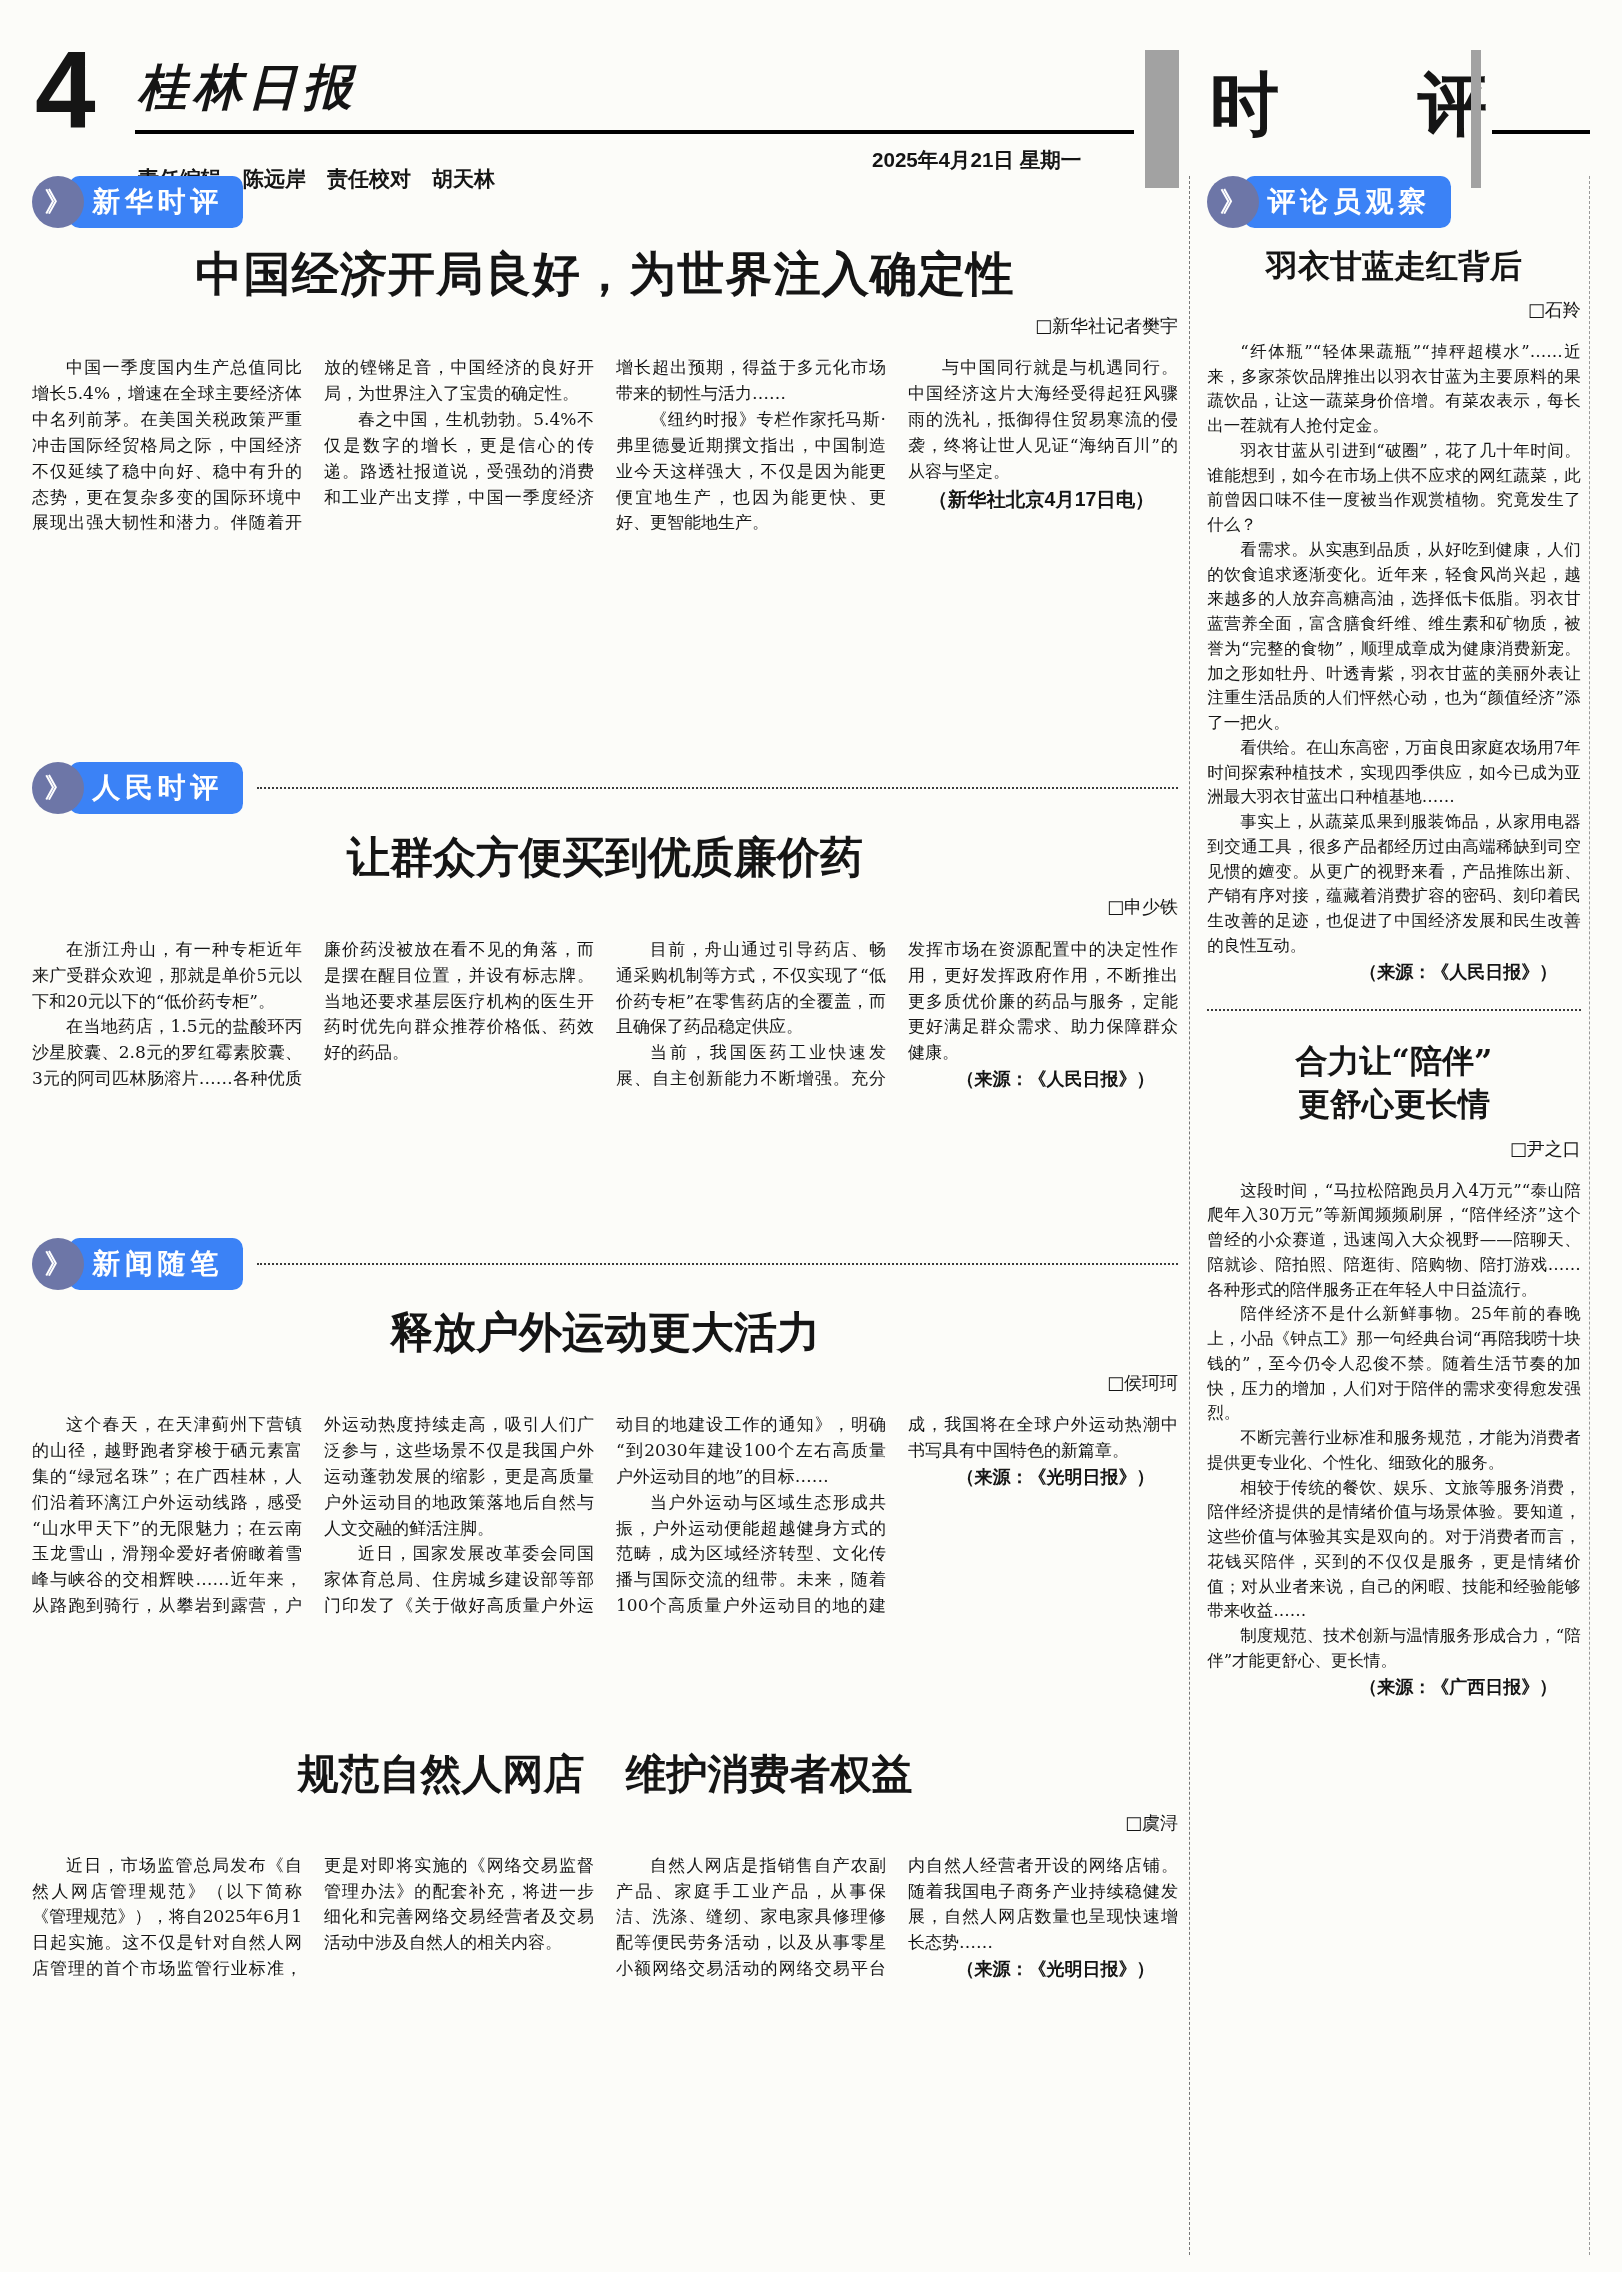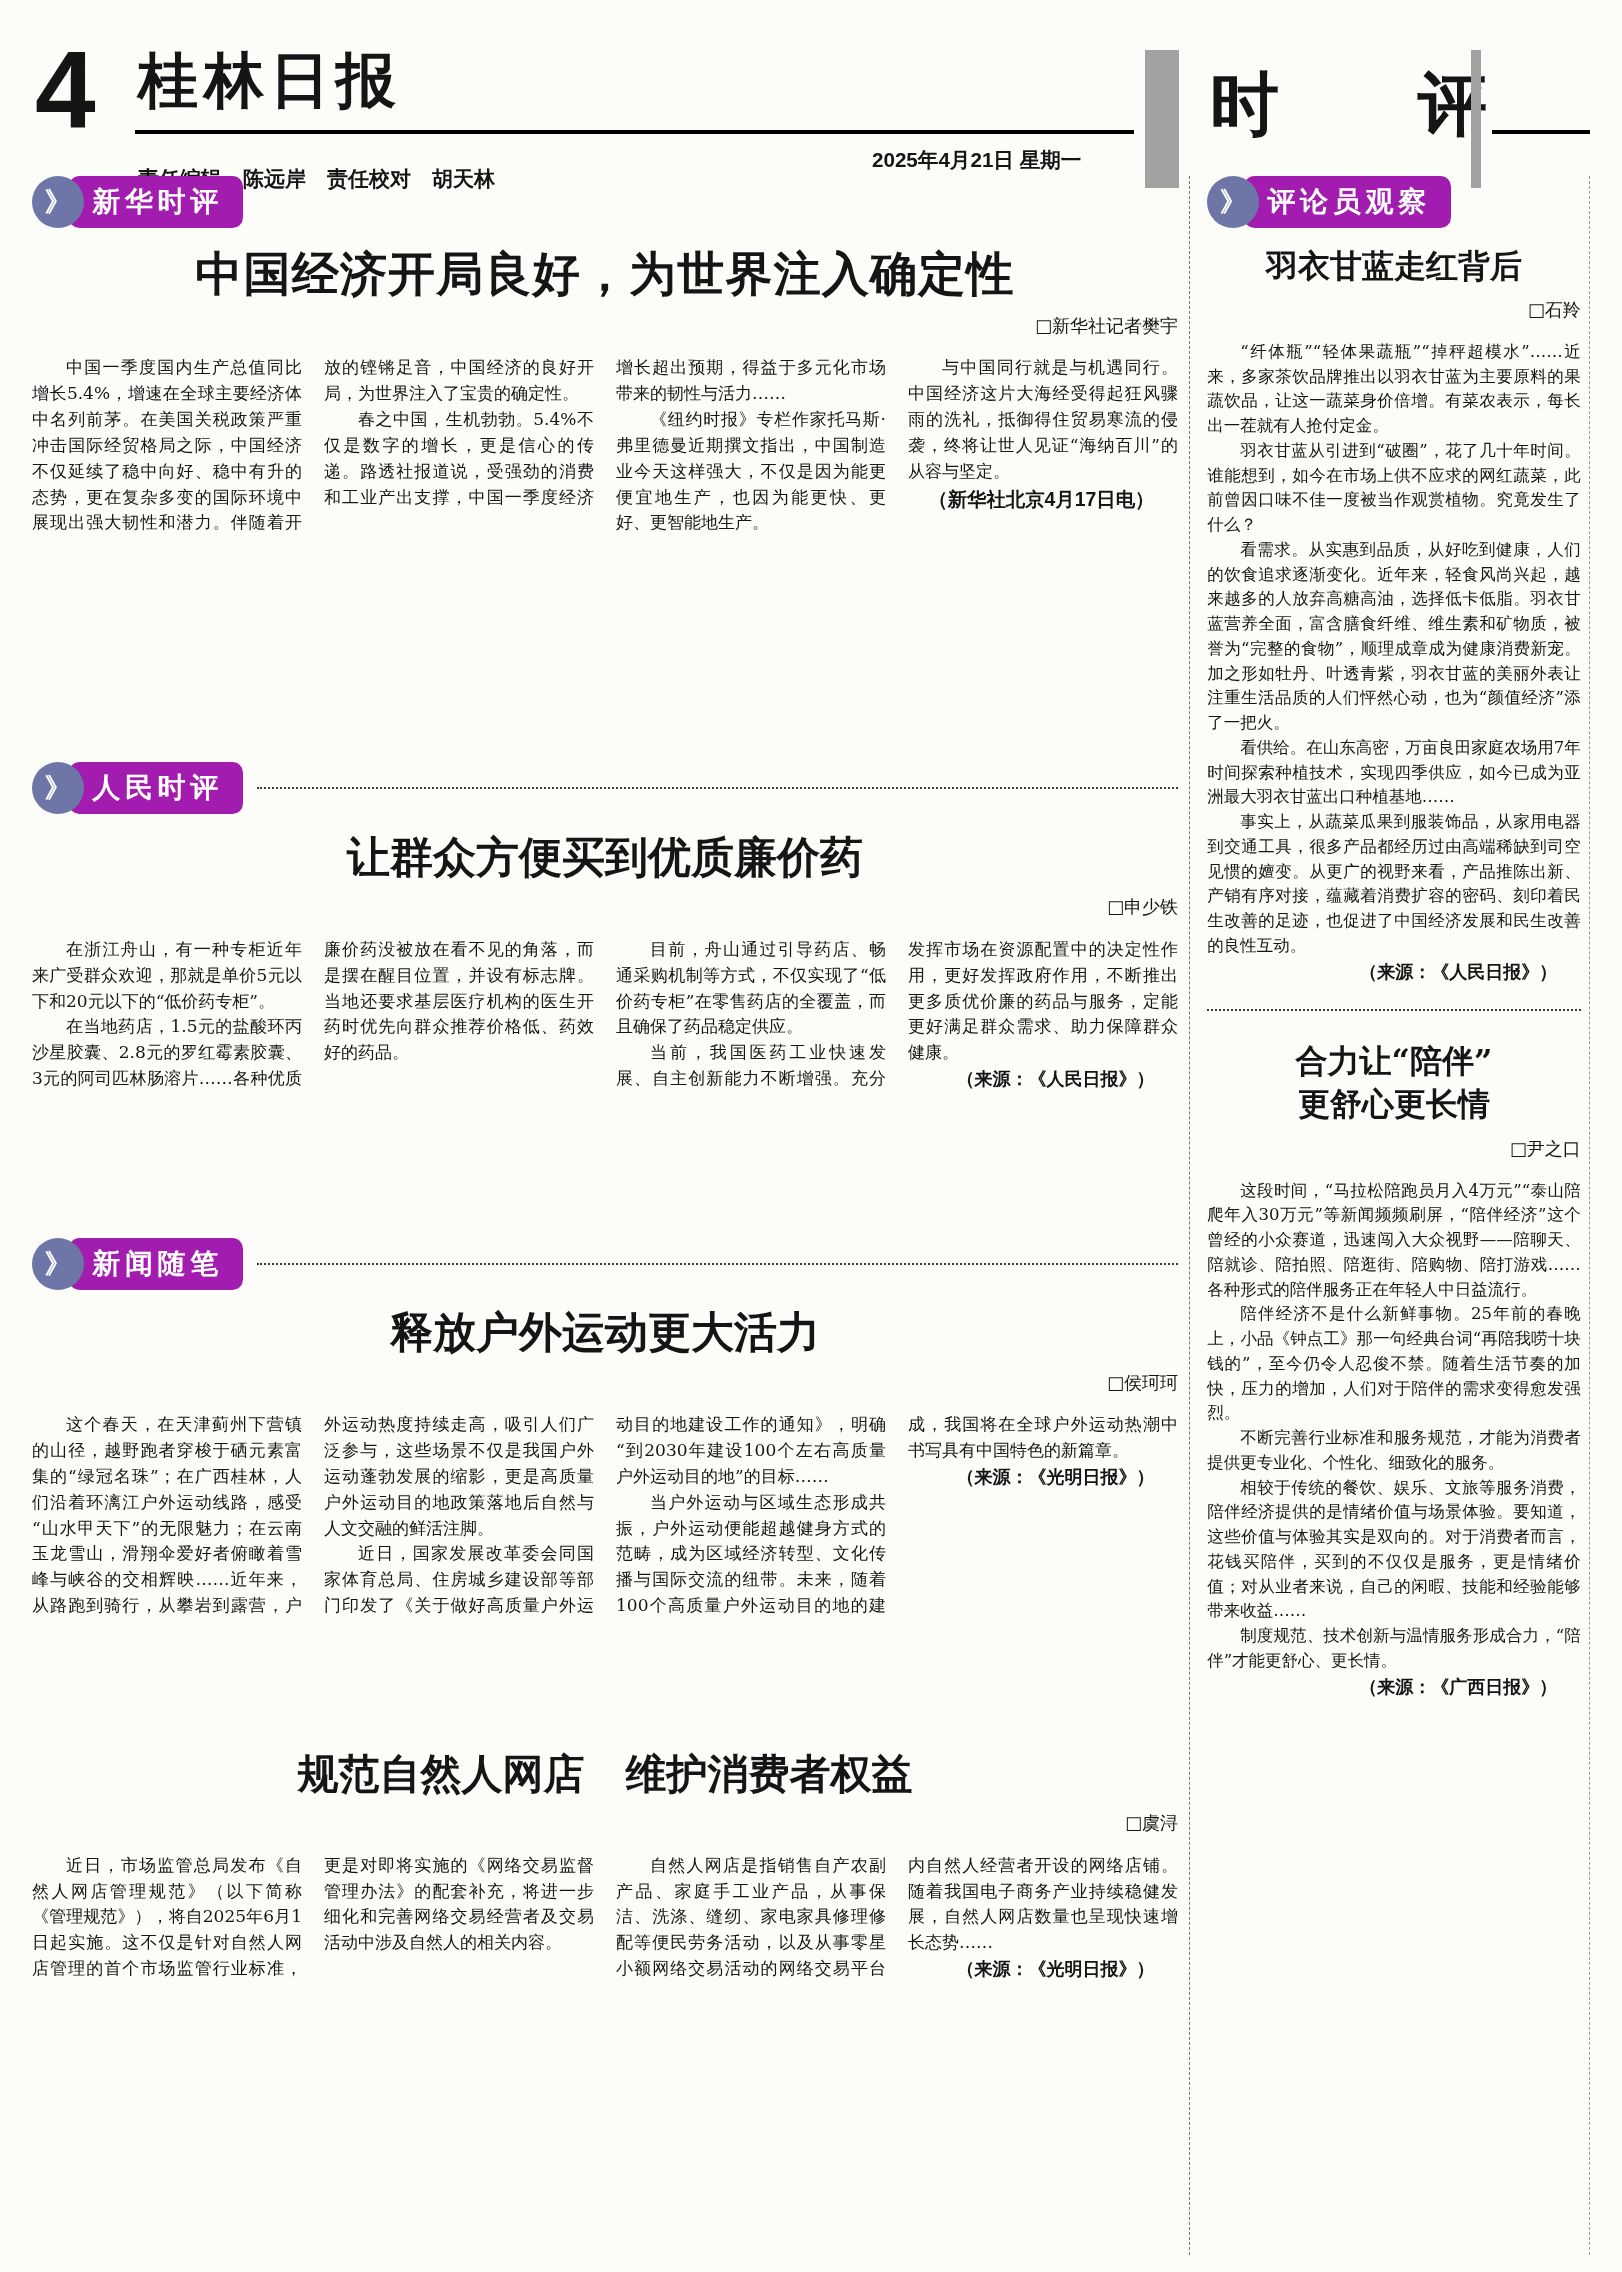--- a/index.html
+++ b/index.html
@@ -8,21 +8,21 @@
     width:1622px;height:2273px;
     background:#fcfcf9;
     font-family:"DejaVu Serif","Liberation Serif",serif;
     color:#151515;
     overflow:hidden;
   }
   
   .masthead{position:absolute;top:41px;left:32px;right:32px;height:126px;}
   .page-num{position:absolute;left:2.9px;top:-5.9px;font-family:"Liberation Sans",sans-serif;
     font-size:109px;font-weight:900;line-height:1;}
-  .logo{position:absolute;left:106px;top:0px;font-size:60px;font-weight:900;
+  .logo{position:absolute;left:106px;top:14px;font-size:49px;font-weight:900;font-style:italic;
     letter-spacing:5.9px;}
   .rule-main{position:absolute;left:103px;top:89px;width:999px;height:3.5px;background:#000;}
   .editors{position:absolute;left:106px;top:124px;font-family:"Liberation Sans",sans-serif;
     font-size:21px;font-weight:700;}
   .date{position:absolute;left:840px;top:105px;font-family:"Liberation Sans",sans-serif;
     font-size:20.6px;font-weight:700;}
   .gray-block{position:absolute;left:1113px;top:8.8px;width:34px;height:138px;background:#a2a2a2;}
   .shiping{position:absolute;left:1178px;top:17.6px;font-size:69px;font-weight:900;letter-spacing:35px;}
   .gray-bar{position:absolute;left:1439px;top:8.8px;width:10px;height:138px;background:#a2a2a2;}
   .rule-right{position:absolute;left:1460px;top:89px;right:0;height:3.5px;background:#000;}
@@ -32,21 +32,21 @@
   .left-region{width:1146px;}
   .divider-v{border-left:1.8px dashed #777;margin:0 0 0 10.6px;}
   .right-region{flex:1;padding-left:17.6px;border-right:1.8px dashed #999;padding-right:8.2px;}
 
   
   .badge-row{display:flex;align-items:center;gap:14px;margin-bottom:16.5px;}
   .section-badge{display:inline-flex;align-items:center;flex:0 0 auto;}
   .badge-icon{width:52px;height:52px;border-radius:50%;background:#6d76a7;color:#fff;
     display:flex;align-items:center;justify-content:center;font-size:27px;font-weight:bold;
     font-family:"Liberation Sans",sans-serif;z-index:1;}
-  .badge-pill{background:#a21caf;color:#fff;border-radius:10.6px;padding:7px 20px 7px 23.5px;
+  .badge-pill{background:#3b82f6;color:#fff;border-radius:10.6px;padding:7px 20px 7px 23.5px;
     font-size:28px;font-weight:bold;font-family:"Liberation Sans",sans-serif;letter-spacing:4.7px;
     margin-left:-15.3px;}
   .dotted-rule{flex:1;border-top:2.4px dotted #3a3a3a;height:0;}
 
   
   .headline{text-align:center;font-weight:900;margin:15.3px 0 8.2px;line-height:1.25;}
   .hl-xxl{font-size:47px;letter-spacing:1.2px;}
   .hl-xl{font-size:43px;}
   .hl-l{font-size:41px;}
   .byline{text-align:right;font-size:18px;margin:10.6px 0 17.6px;}

